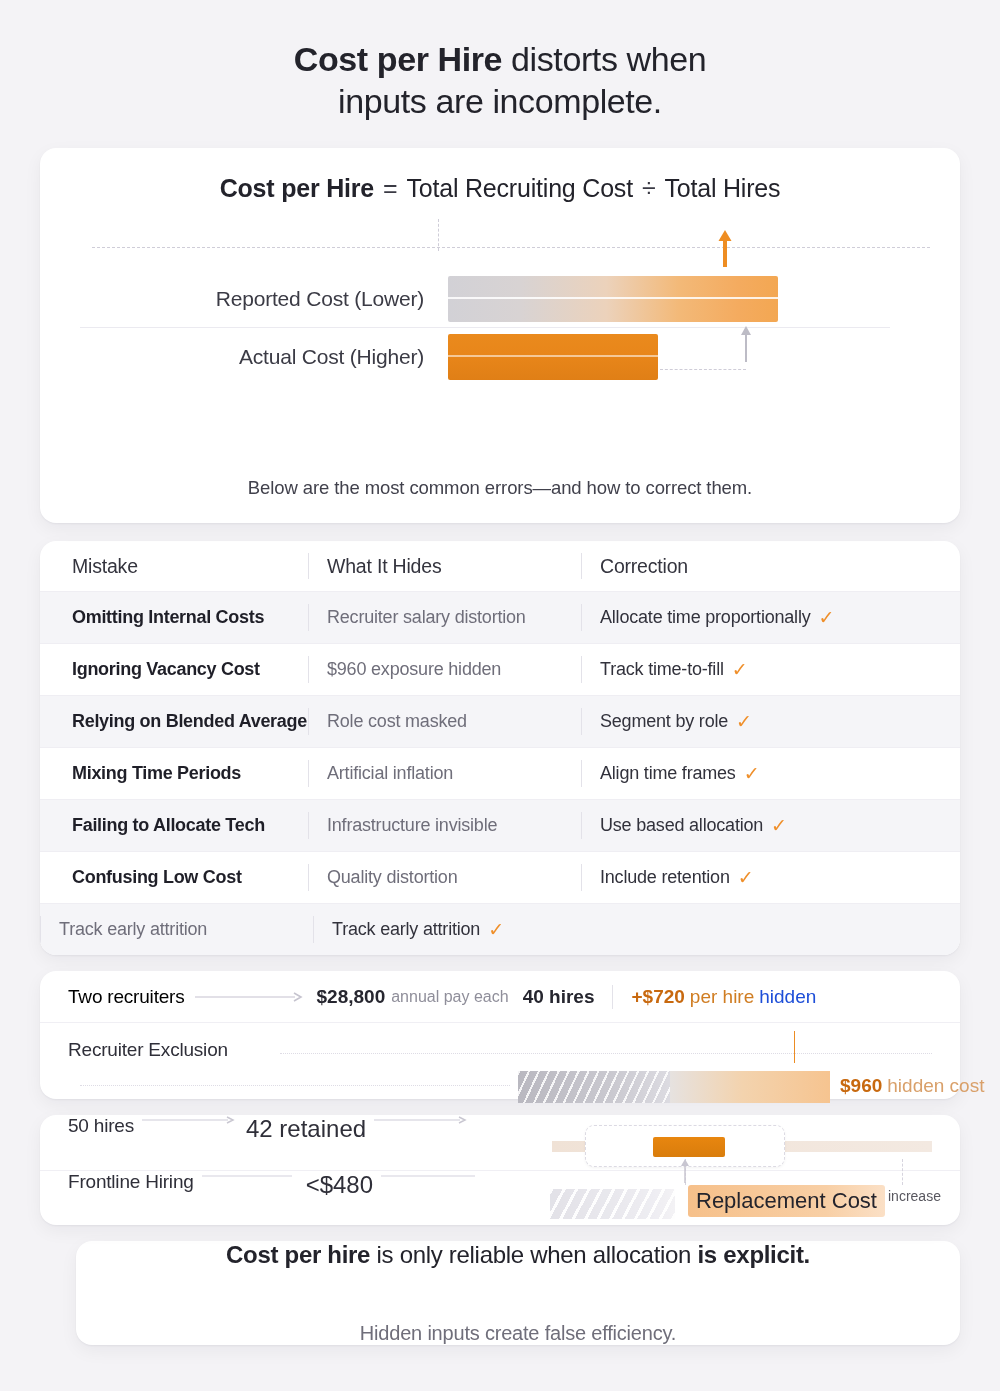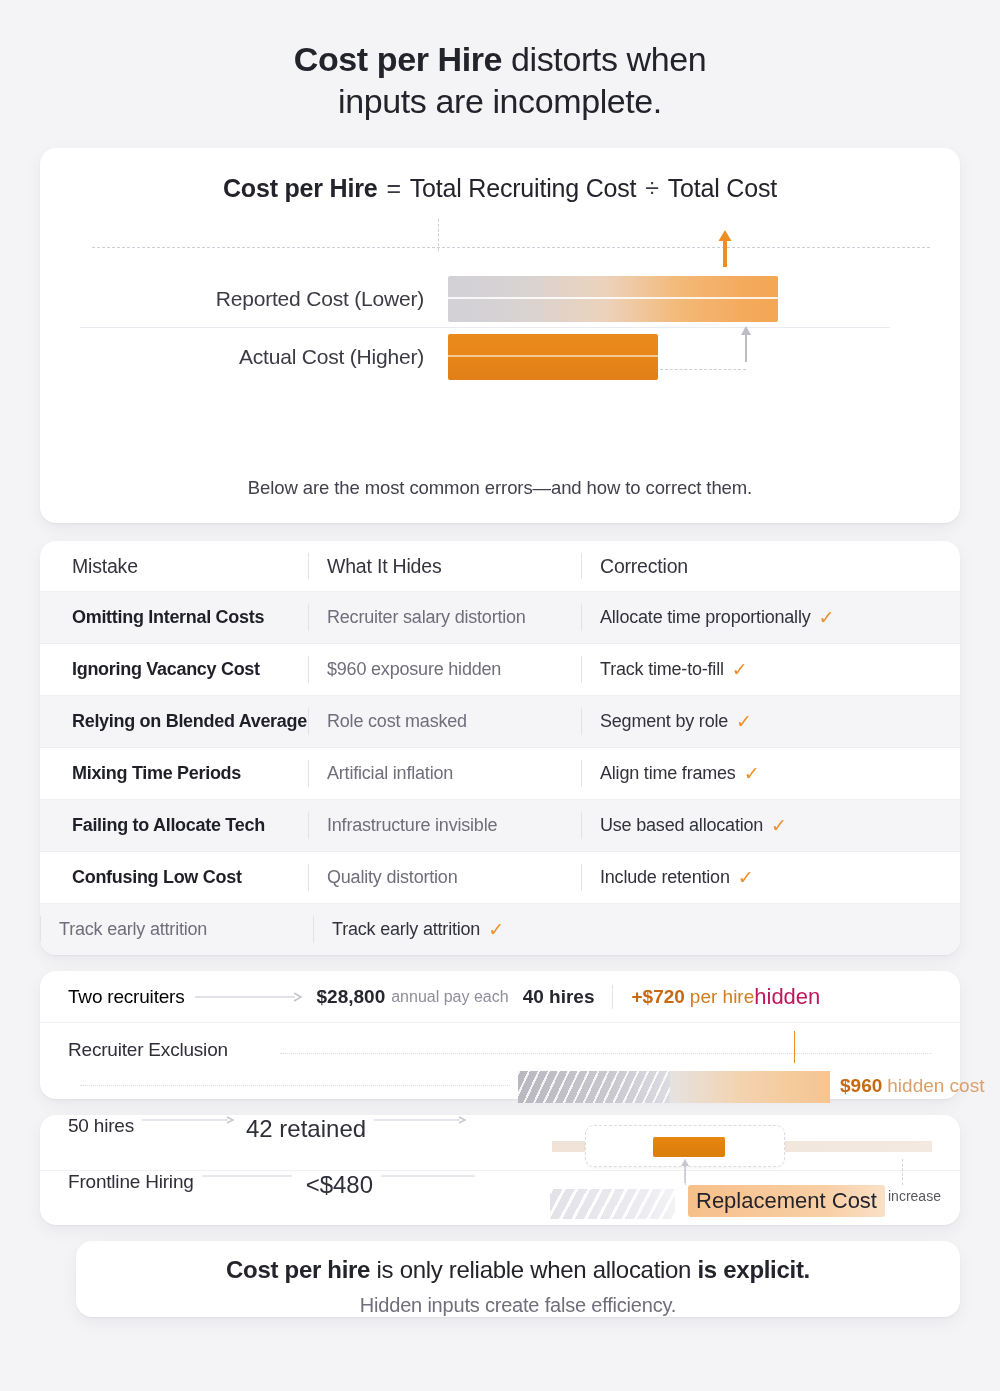--- a/index.html
+++ b/index.html
@@ -112,21 +112,21 @@
   .rec-card { margin-top: 16px; padding: 0 0 16px; height: 128px; position: relative; }
   .rec-top { display: flex; align-items: center; height: 52px; padding: 0 28px; border-bottom: 1px solid #f0eff4; }
   .rec-top .lbl { font-size: 19px; color: #000000; letter-spacing: -0.2px; }
   .line-arrow { flex: none; width: 112px; height: 12px; margin: 0 10px; }
   .rec-top .v1 { font-size: 19px; font-weight: 700; color: #26262f; }
   .rec-top .v1m { font-size: 16px; color: #8f8e9a; margin-left: 6px; }
   .rec-top .v2 { font-size: 19px; font-weight: 700; color: #26262f; margin-left: 14px; }
   .rec-div { width: 1px; height: 24px; background: #e3e2e9; margin: 0 18px; }
   .hl-strong { font-size: 19px; font-weight: 700; color: #c8690f; }
   .hl-mid { font-size: 19px; color: #d07d22; margin-left: 5px; }
-  .hl-soft { font-size: 22px; color: #be185d; }
+  .hl-soft { font-size: 19px; color: #1d4ed8; margin-left: 5px; }
 
   .rec-bars { position: relative; height: 74px; padding: 0 28px; }
   .rec-label { position: absolute; left: 28px; top: 16px; font-size: 19px; color: #2f2f39; letter-spacing: -0.2px; }
   .dot-line { position: absolute; height: 0; border-top: 1.5px dotted #dedce5; }
   .rbar { position: absolute; height: 32px; border-radius: 1px; }
   .rbar.top {
     left: 452px; top: 8px; width: 345px;
     background: linear-gradient(90deg,#f6c28a 0%, #f3a busy 0%, #f2a253 26%, #e8860f 40%, #f5bd84 52%, #f7cda4 80%, #f6c28f 100%);
   }
   .rbar.top .tick { position: absolute; right: 42px; top: 0; bottom: 0; width: 1.5px; background: #ec8c23; }
@@ -175,22 +175,22 @@
   .repl-pill {
     position: absolute; left: 648px; top: 14px; padding: 3px 8px;
     background: linear-gradient(90deg,#f6c08a 0%, #f8cfa5 70%, #fbe0c6 100%);
     border-radius: 3px; font-size: 22px; color: #24242d; white-space: nowrap;
   }
   .repl-after { position: absolute; left: 848px; top: 17px; font-size: 14px; color: #58575f; }
   .vdash { position: absolute; width: 0; border-left: 1.4px dashed #d6d4de; }
   .arrow-small-gray { position: absolute; width: 10px; height: 26px; }
 
   
-  .foot-card { margin-top: 16px; height: 76px; display: flex; flex-direction: column;
-    align-items: center; justify-content: flex-end; gap: 10px; margin-left: 36px; }
+  .foot-card { margin-top: 16px; height: 104px; display: flex; flex-direction: column;
+    align-items: center; justify-content: space-between; gap: 10px; margin-left: 36px; }
   .foot-1 { font-size: 24px; letter-spacing: -0.3px; color: #23232b; }
   .foot-1 .b { font-weight: 700; }
   .foot-2 { font-size: 20px; color: #6f6e7a; letter-spacing: -0.2px; }
 </style>
 </head>
 <body>
 
 <div class="page">
 
   <div class="title-wrap">
@@ -200,21 +200,21 @@
     <div class="title-line">inputs are incomplete.</div>
   </div>
 
   <div class="card formula-card">
 
     <div class="formula">
       <span class="lhs">Cost per Hire</span>
       <span class="op">=</span>
       <span class="rhs">Total Recruiting Cost</span>
       <span class="op">÷</span>
-      <span class="rhs">Total Cost</span>
+      <span class="rhs">Total Hires</span>
     </div>
 
 
     <div class="bars">
       <div class="dash-h"></div>
       <div class="dash-v"></div>
 
       <svg class="arrow-up-orange" viewBox="0 0 14 38">
         <path d="M7 38 L7 10" stroke="#ee8d22" stroke-width="4" fill="none"></path>
         <path d="M7 1 L13.5 12 L0.5 12 Z" fill="#ee8d22"></path>

